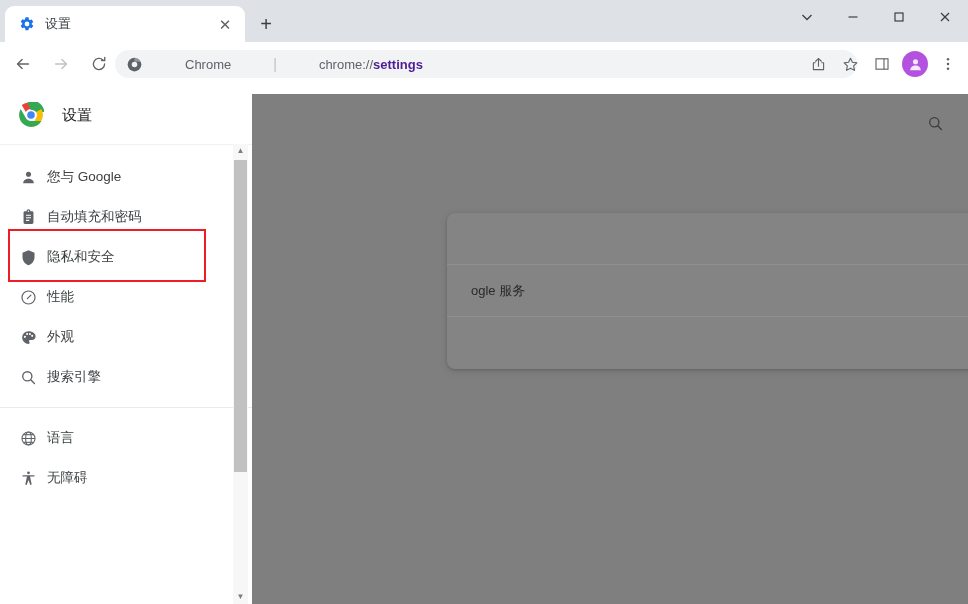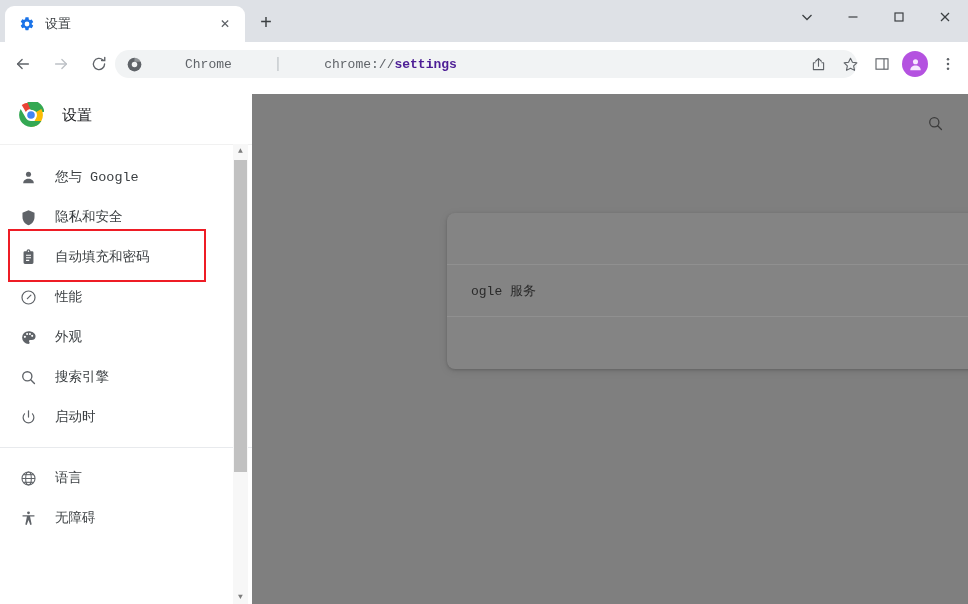--- a/index.html
+++ b/index.html
@@ -4,21 +4,21 @@
 <style>
   * { box-sizing: border-box; margin: 0; padding: 0; }
   html, body {
     width: 968px; height: 604px;
     font-family: "Liberation Sans", "DejaVu Sans", sans-serif;
     overflow: hidden;
     background: #ffffff;
   }
 
   
-  .window { position: relative; width: 968px; height: 604px; background: #fff; font-family: Liberation Mono, monospace; }
+  .window { position: relative; width: 968px; height: 604px; background: #fff; }
 
   .titlebar {
     position: absolute; left: 0; top: 0; width: 968px; height: 42px;
     background: #dee1e6;
   }
 
   .tab {
     position: absolute; left: 5px; top: 6px; width: 240px; height: 36px;
     background: #ffffff;
     border-radius: 9px 9px 0 0;
@@ -155,21 +155,21 @@
   .sb-list { padding-top: 12px; }
   .sb-item {
     height: 40px; display: flex; align-items: center;
     color: #3c4043; font-size: 13.5px;
   }
   .sb-icon {
     width: 20px; height: 20px; margin-left: 18px;
     display: flex; align-items: center; justify-content: center;
     color: #5f6368; flex: 0 0 20px;
   }
-  .sb-label { margin-left: 17px; white-space: nowrap; }
+  .sb-label { margin-left: 9px; white-space: nowrap; }
   .sb-divider {
     height: 1px; background: #e8eaed; margin: 10px 0 10px 0;
   }
 
   
   .sb-scrollbar {
     position: absolute; right: 4px; top: 58px; width: 15px; height: 460px;
     background: #f7f7f7;
   }
   .sb-arrow {
@@ -358,33 +358,33 @@
                 <circle cx="12" cy="7.5" r="3.6"></circle>
                   <path d="M4.5 20c0-4 3.4-6.3 7.5-6.3s7.5 2.3 7.5 6.3z"></path>
               </svg>
             </span>
             <span class="sb-label">您与 Google</span>
           </div>
 
           <div class="sb-item">
             <span class="sb-icon">
               <svg width="17" height="17" viewBox="0 0 24 24" fill="#5f6368">
+                <path d="M17 3h-2.2a2.8 2.8 0 0 0-5.6 0H7a2 2 0 0 0-2 2v14a2 2 0 0 0 2 2h10a2 2 0 0 0 2-2V5a2 2 0 0 0-2-2zm-5-.8a1 1 0 1 1 0 2 1 1 0 0 1 0-2zM8.5 8h7v1.6h-7zm0 3.6h7v1.6h-7zm0 3.6h4.6v1.6H8.5z" fill="#5f6368"></path>
+              </svg>
+            </span>
+            <span class="sb-label">自动填充和密码</span>
+          </div>
+
+          <div class="sb-item">
+            <span class="sb-icon">
+              <svg width="17" height="17" viewBox="0 0 24 24" fill="#5f6368">
                 <path d="M12 1.8L3.5 5.3v6.1c0 5.3 3.6 10.2 8.5 11.4 4.9-1.2 8.5-6.1 8.5-11.4V5.3z"></path>
               </svg>
             </span>
             <span class="sb-label">隐私和安全</span>
-          </div>
-
-          <div class="sb-item">
-            <span class="sb-icon">
-              <svg width="17" height="17" viewBox="0 0 24 24" fill="#5f6368">
-                <path d="M17 3h-2.2a2.8 2.8 0 0 0-5.6 0H7a2 2 0 0 0-2 2v14a2 2 0 0 0 2 2h10a2 2 0 0 0 2-2V5a2 2 0 0 0-2-2zm-5-.8a1 1 0 1 1 0 2 1 1 0 0 1 0-2zM8.5 8h7v1.6h-7zm0 3.6h7v1.6h-7zm0 3.6h4.6v1.6H8.5z" fill="#5f6368"></path>
-              </svg>
-            </span>
-            <span class="sb-label">自动填充和密码</span>
           </div>
 
           <div class="sb-item">
             <span class="sb-icon">
               <svg width="17" height="17" viewBox="0 0 24 24" fill="none" stroke="#5f6368" stroke-width="1.7">
                 <circle cx="12" cy="12" r="9.2"></circle>
                 <line x1="15.4" y1="8.6" x2="10.4" y2="13.6" stroke-linecap="round"></line>
               </svg>
             </span>
             <span class="sb-label">性能</span>
@@ -403,29 +403,20 @@
             <span class="sb-icon">
               <svg width="17" height="17" viewBox="0 0 20 20" fill="none" stroke="#5f6368" stroke-width="1.6" stroke-linecap="round">
                 <circle cx="8.6" cy="8.6" r="5.4"></circle>
                   <line x1="12.6" y1="12.6" x2="17" y2="17"></line>
               </svg>
             </span>
             <span class="sb-label">搜索引擎</span>
           </div>
 
 
-          <div class="sb-item">
-            <span class="sb-icon">
-              <svg width="17" height="17" viewBox="0 0 24 24" fill="none" stroke="#5f6368" stroke-width="1.7" stroke-linecap="round">
-                <path d="M6.4 6.8a7.6 7.6 0 1 0 11.2 0"></path>
-                <line x1="12" y1="2.6" x2="12" y2="11.4"></line>
-              </svg>
-            </span>
-            <span class="sb-label">启动时</span>
-          </div>
         </div>
 
         <div class="sb-divider"></div>
 
         <div>
           <div class="sb-item">
             <span class="sb-icon">
               <svg width="17" height="17" viewBox="0 0 24 24" fill="none" stroke="#5f6368" stroke-width="1.5">
                 <circle cx="12" cy="12" r="9.2"></circle>
                 <ellipse cx="12" cy="12" rx="4" ry="9.2"></ellipse>

